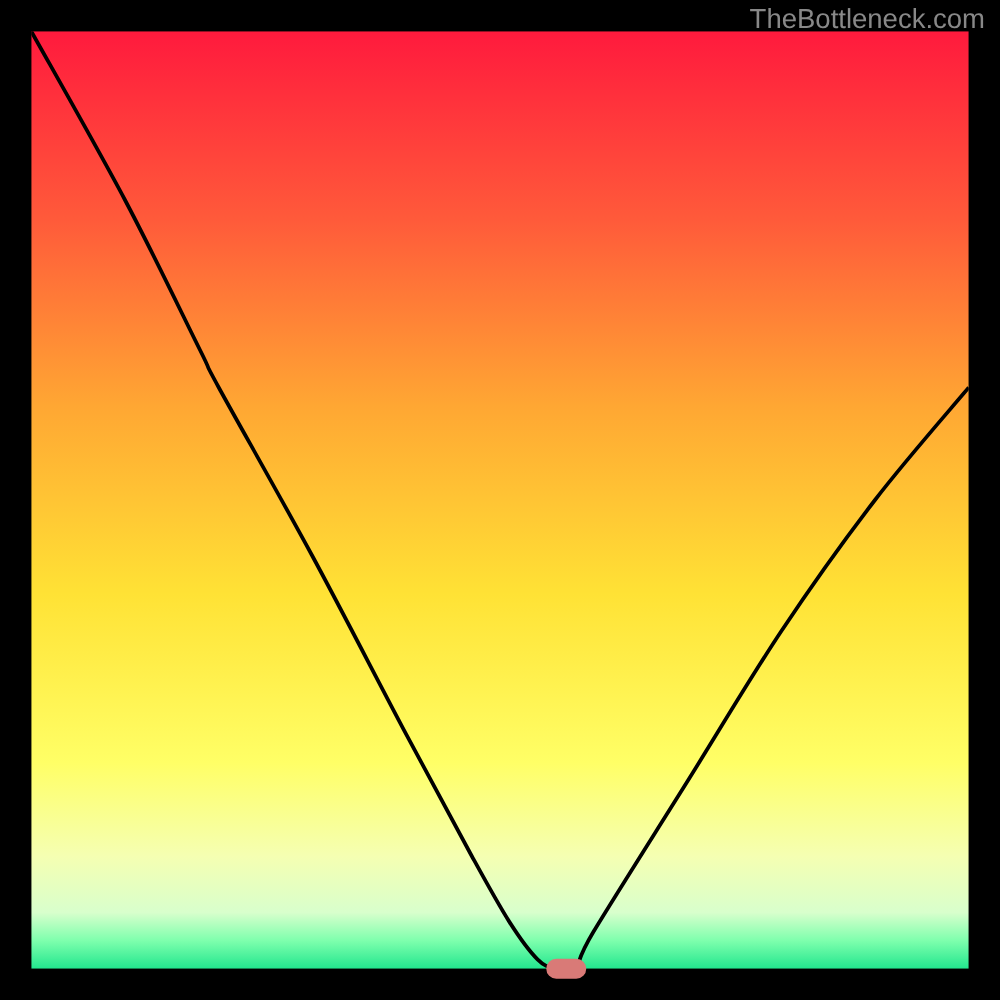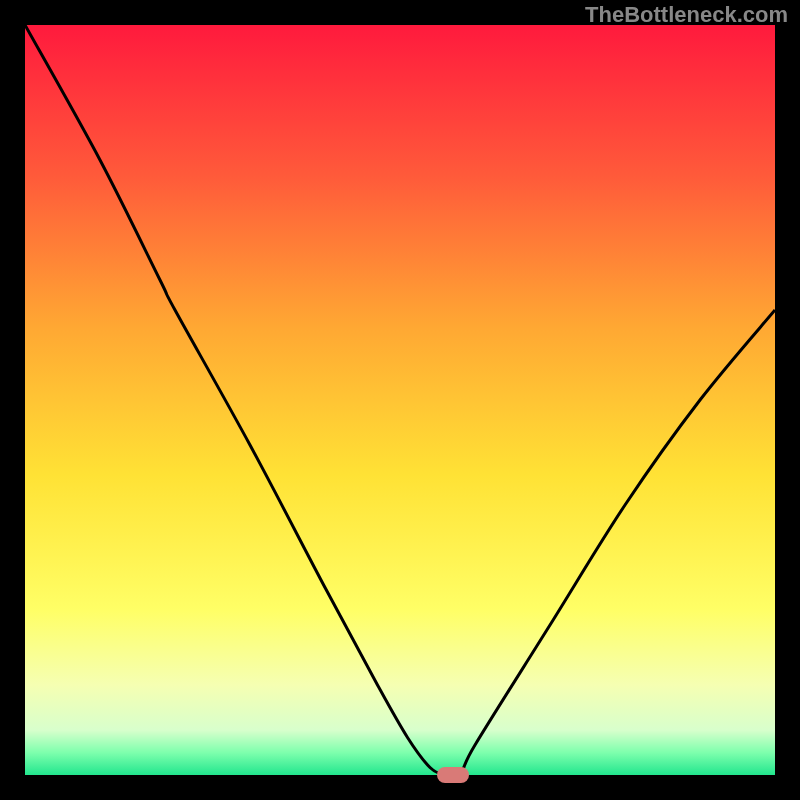--- a/index.html
+++ b/index.html
@@ -15,21 +15,21 @@
     width: 800px;
     height: 800px;
     background: #000;
   }
   .watermark {
     position: absolute;
     top: 2px;
     right: 12px;
     font-family: Arial, Helvetica, sans-serif;
     font-size: 22px;
-    font-weight: bold;
+    font-weight: normal;
     color: #888888;
     z-index: 10;
   }
   svg.plot {
     position: absolute;
     left: 25px;
     top: 25px;
     width: 750px;
     height: 750px;
   }

